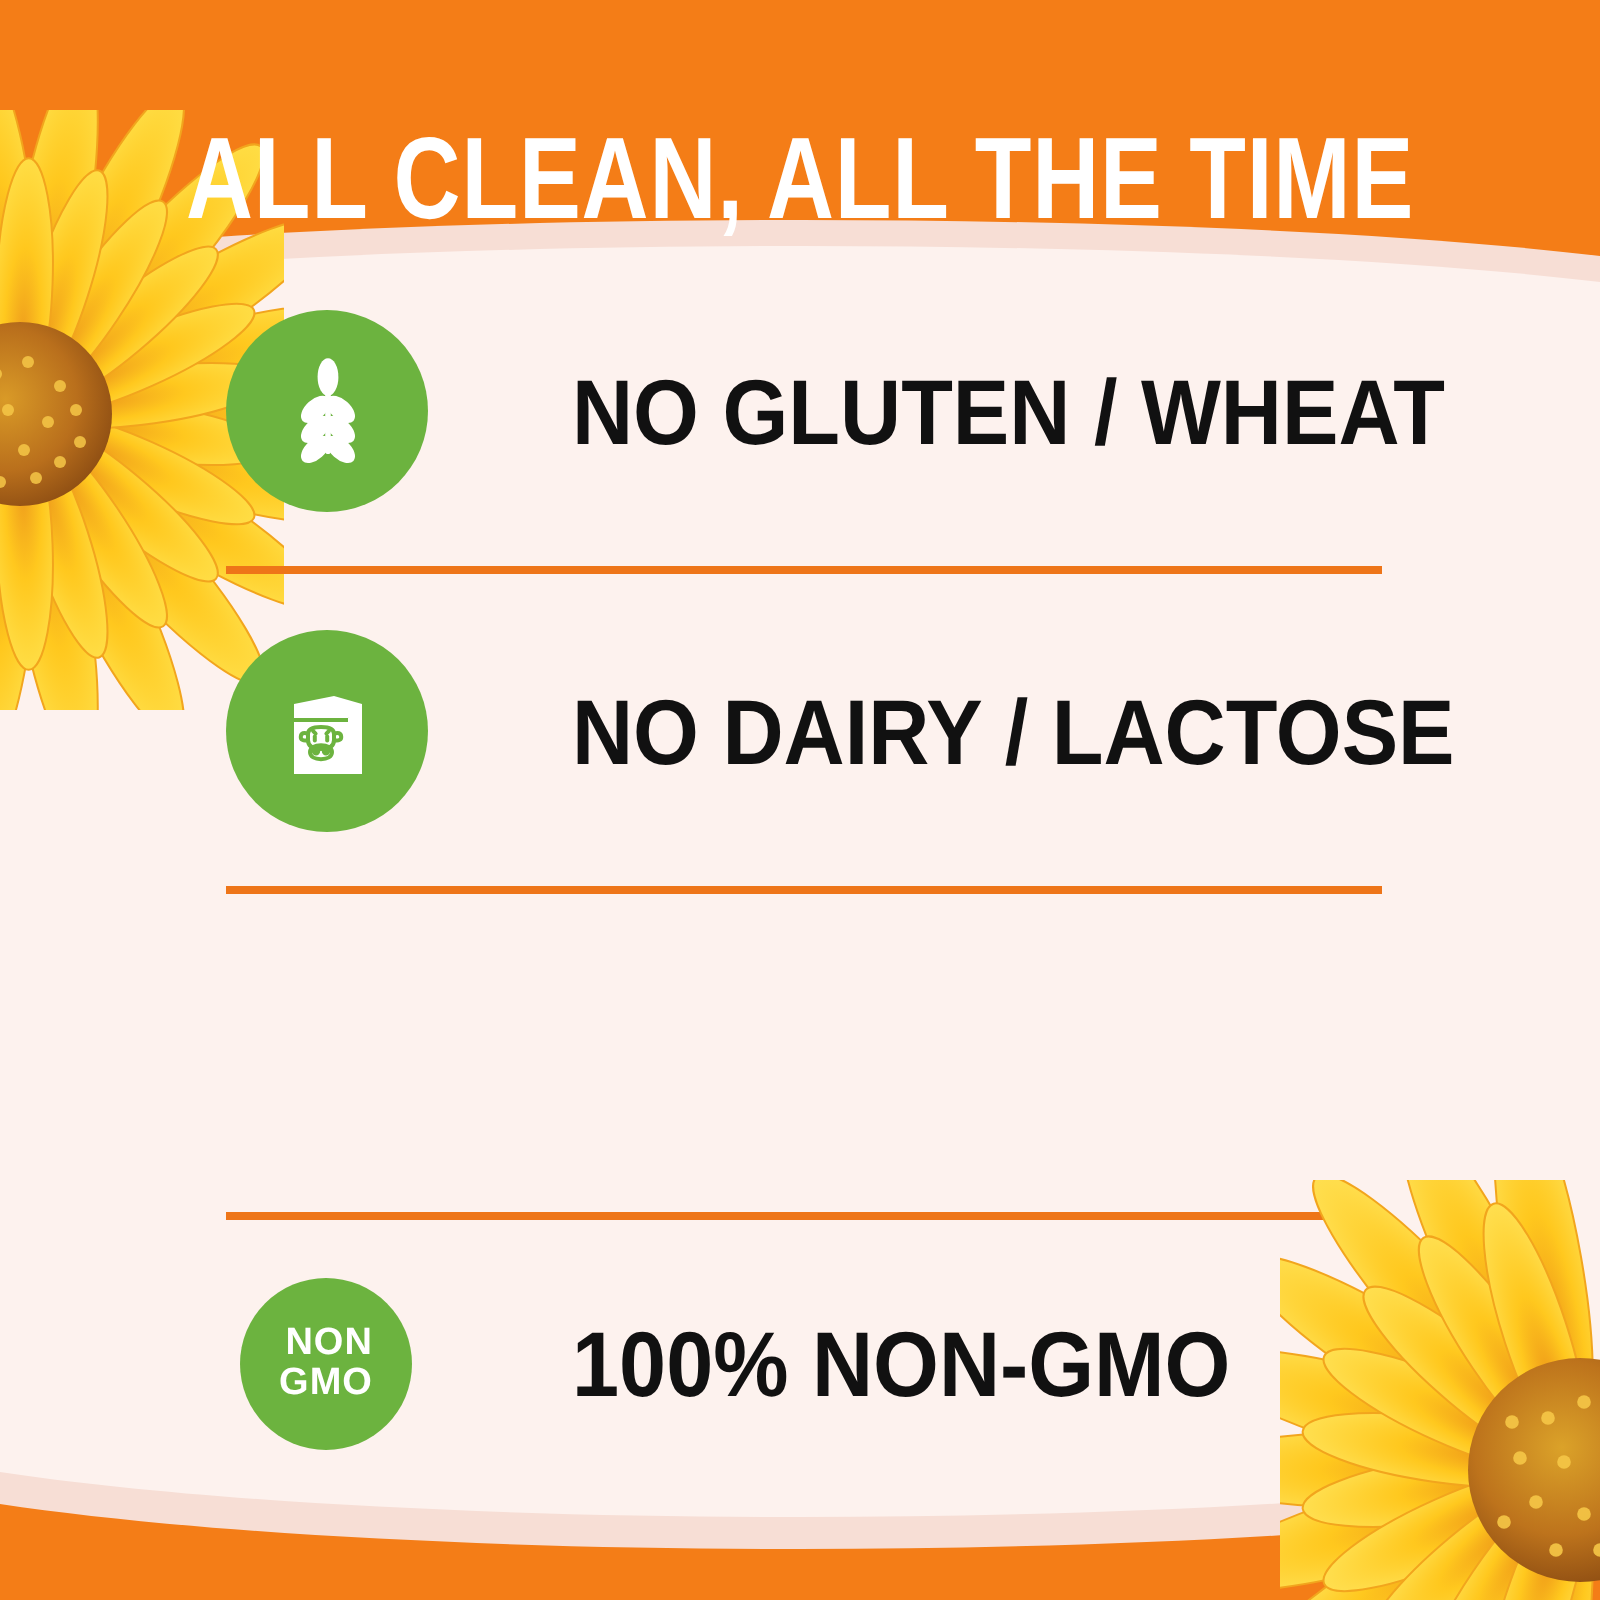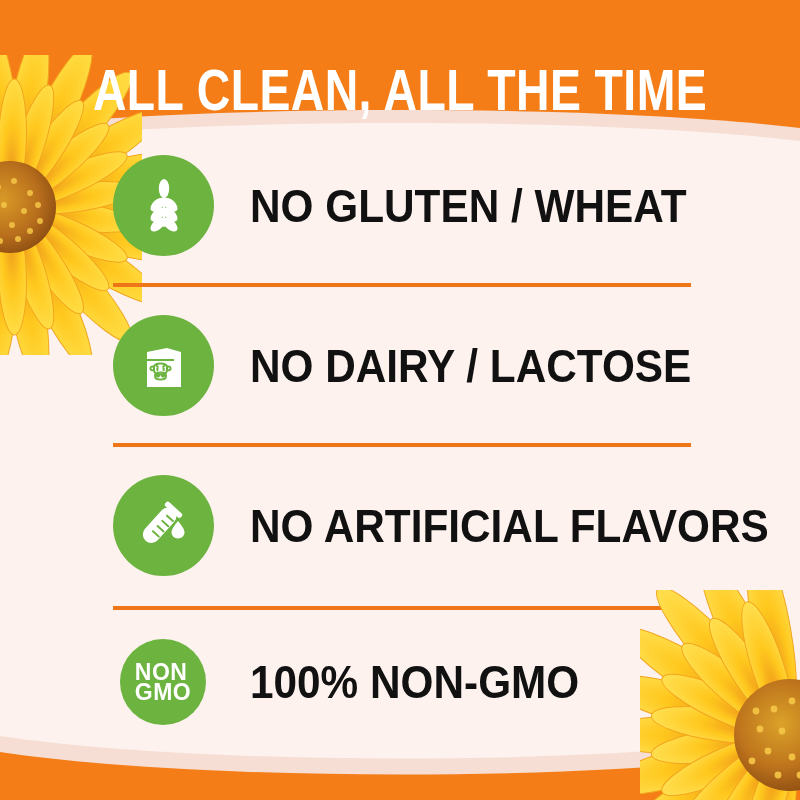--- a/index.html
+++ b/index.html
@@ -44,21 +44,21 @@
   .panel-svg{display:block;width:800px;height:800px;}
 
   
   .content{
     position:absolute;left:0;top:0;width:800px;height:800px;
     z-index:5;
   }
   .row{
     position:absolute;
     left:113px;width:578px;
-    display:flex;align-items:center;
+    display:flex;align-items:center;gap:36px;
   }
   .row-1{top:143px;height:125px;}
   .row-2{top:303px;height:125px;align-items:center;}
   .row-3{top:463px;height:125px;}
   .row-4{top:626px;height:112px;}
 
   .badge{
     flex:0 0 auto;
     width:101px;height:101px;border-radius:50%;
     background:#6cb33f;
@@ -66,23 +66,23 @@
     display:flex;align-items:center;justify-content:center;
   }
   .badge-sm{width:86px;height:86px;margin-left:7px;}
 
   .badge svg{display:block;}
 
   .nongmo-text{
     color:#ffffff;
     font-family:"Liberation Sans Narrow","Liberation Sans",sans-serif;
     font-weight:bold;
-    font-size:23px;
+    font-size:19px;
     line-height:20px;
-    text-align:left;
+    text-align:right;
     letter-spacing:0.5px;
   }
 
   .row-label{
     margin-left:36px;
     color:#111111;
     font-family:"Liberation Sans Narrow","Liberation Sans",sans-serif;
     font-weight:bold;
     font-size:46px;
     line-height:48px;
@@ -303,40 +303,20 @@
               <path d="M30.6,33.2 L30.6,35.2"></path>
               <path d="M23.6,30.6 L24.8,31.8"></path>
               <path d="M31.4,30.6 L30.2,31.8"></path>
             </g>
           </svg>
         </span>
       </div>
       <div class="row-label">NO DAIRY / LACTOSE</div>
     </div>
 
-    <div class="row row-3">
-      <div class="badge">
-        <span>
-          <svg width="62" height="62" viewBox="0 0 62 62" aria-hidden="true">
-            <g transform="translate(26,31) rotate(42)">
-              <rect x="-8.5" y="-22" width="17" height="42" rx="8.5" fill="#ffffff"></rect>
-              <rect x="-10.5" y="-24.5" width="21" height="5.5" rx="2.4" fill="#ffffff"></rect>
-              <g stroke="#6cb33f" stroke-width="2" stroke-linecap="round">
-                <path d="M-1,-13 L7,-13"></path>
-                <path d="M-1,-6 L7,-6"></path>
-                <path d="M-1,1 L7,1"></path>
-                <path d="M-1,8 L7,8"></path>
-              </g>
-            </g>
-            <path d="M45,26 C45,26 51.5,33.4 51.5,37.2 C51.5,40.8 48.6,43.4 45,43.4 C41.4,43.4 38.5,40.8 38.5,37.2 C38.5,33.4 45,26 45,26 Z" fill="#ffffff"></path>
-          </svg>
-        </span>
-      </div>
-      <div class="row-label">NO ARTIFICIAL FLAVORS</div>
-    </div>
 
     <div class="row row-4">
       <div class="badge badge-sm">
         <span>
           <div class="nongmo-text">
             <div>NON</div>
             <div>GMO</div>
           </div>
         </span>
       </div>

